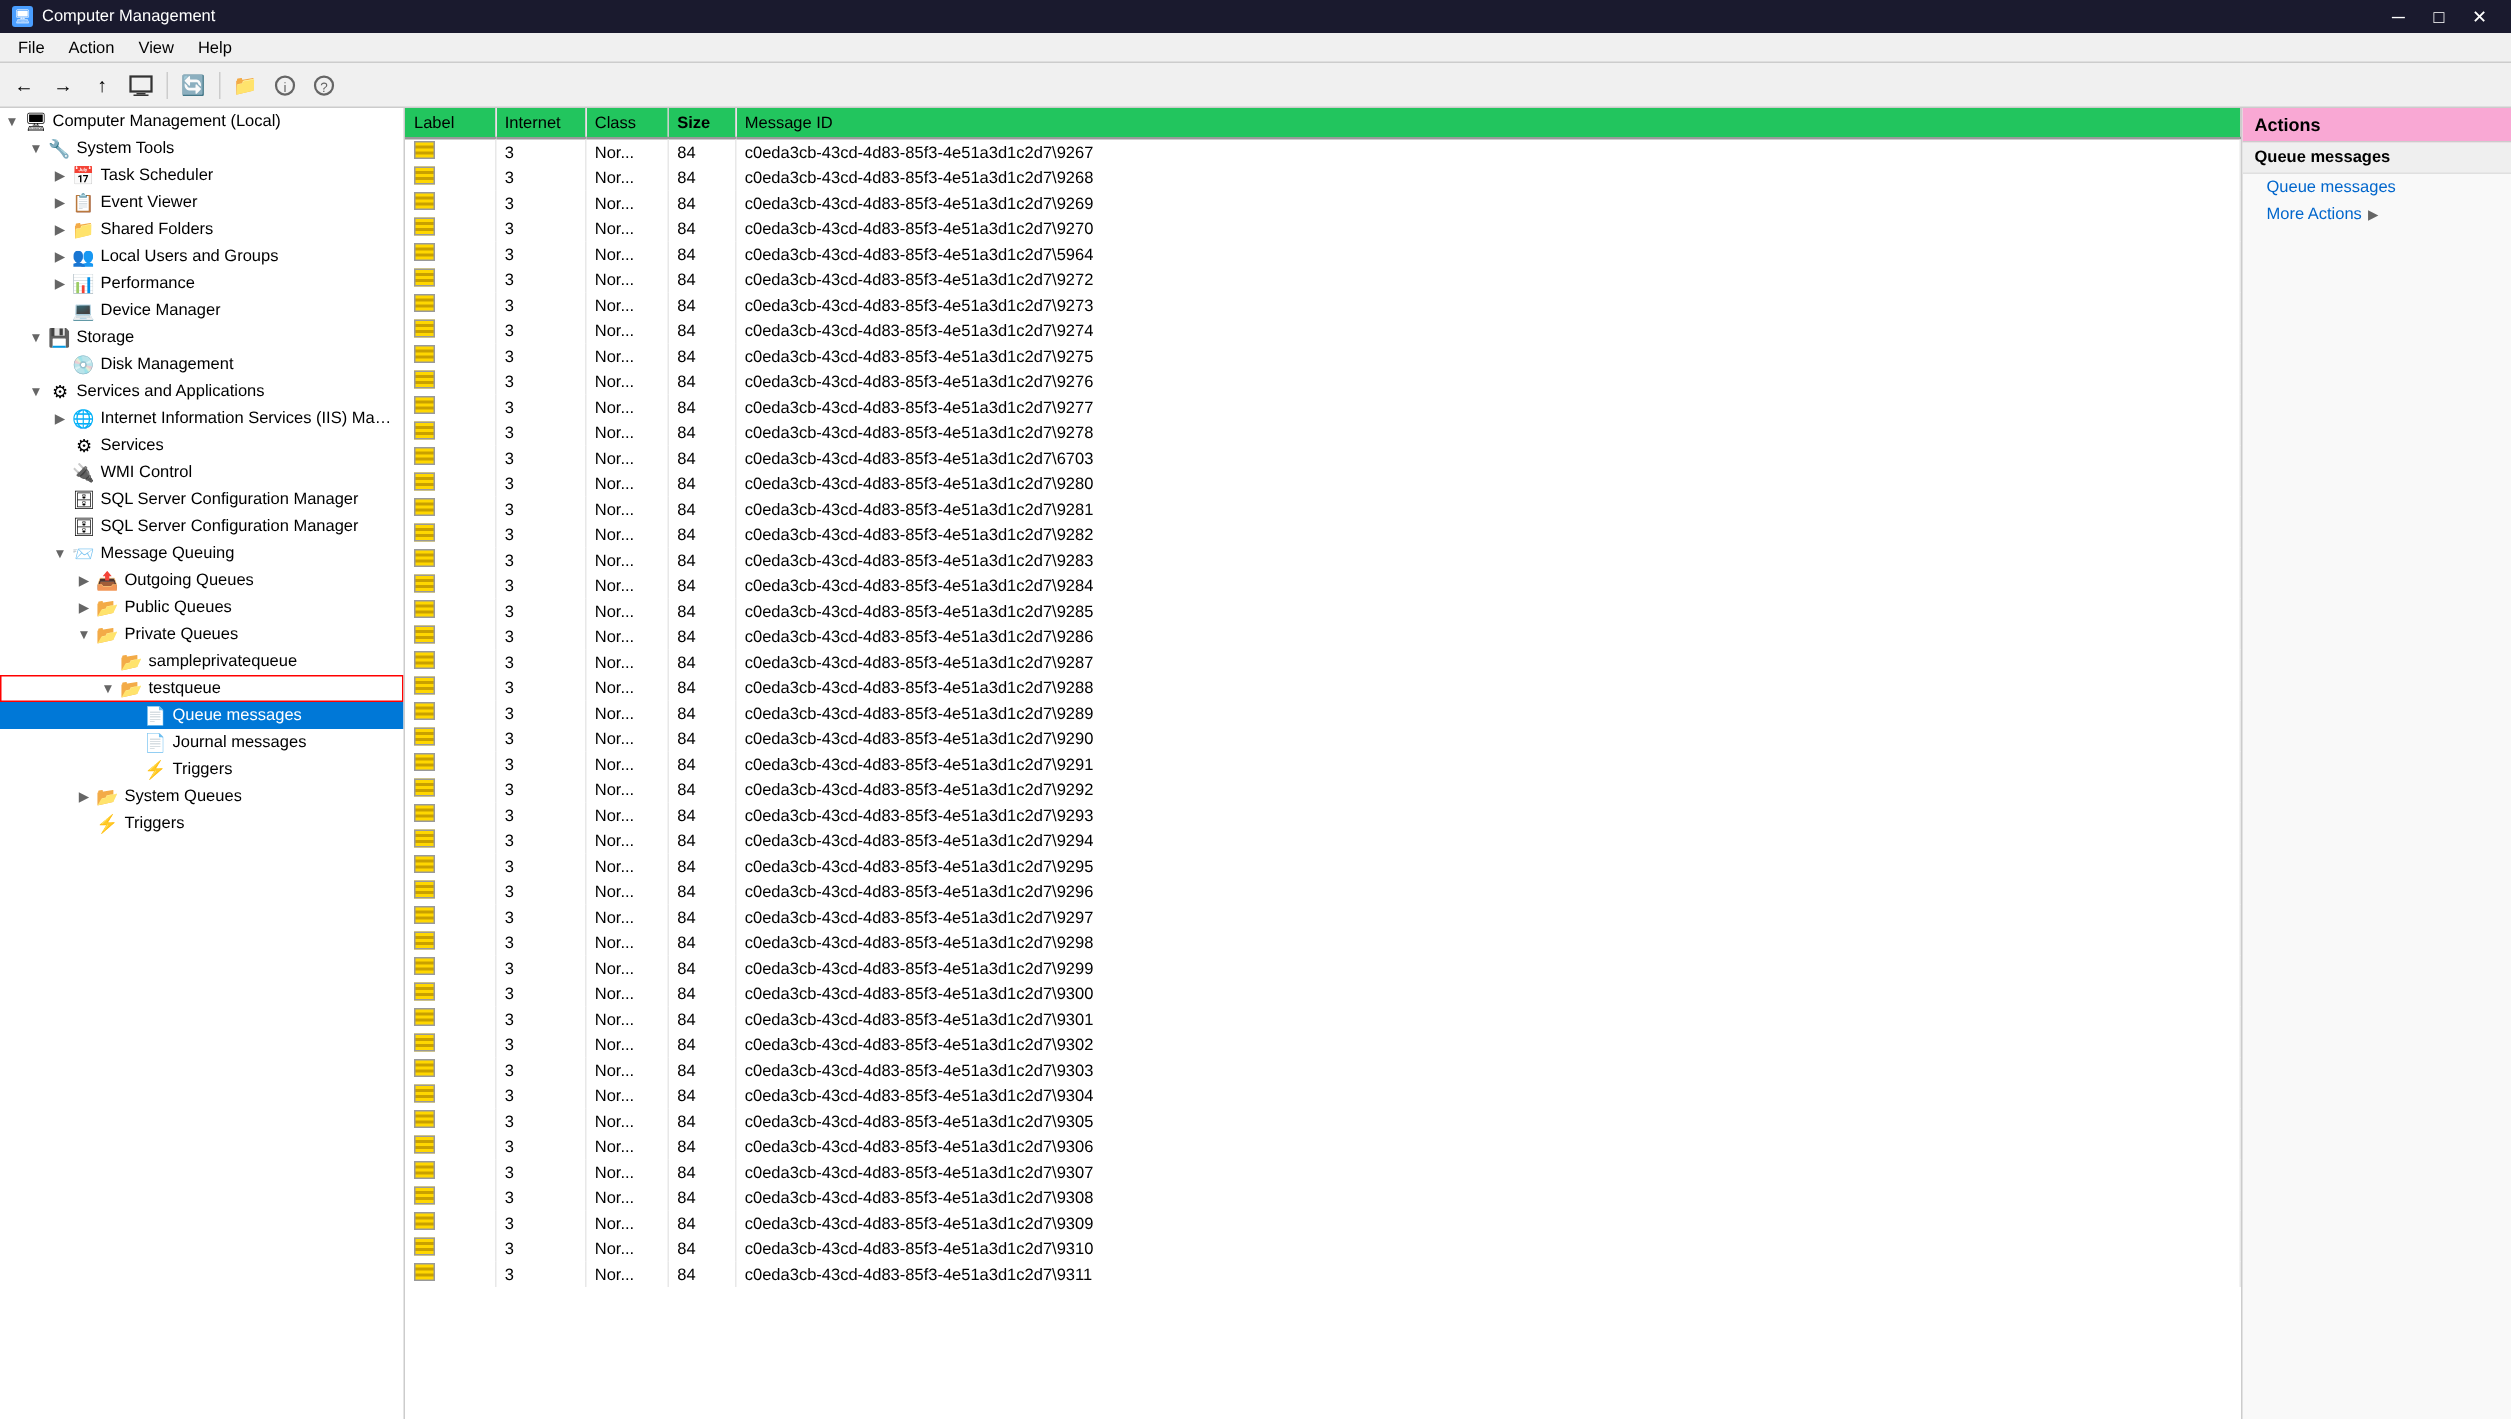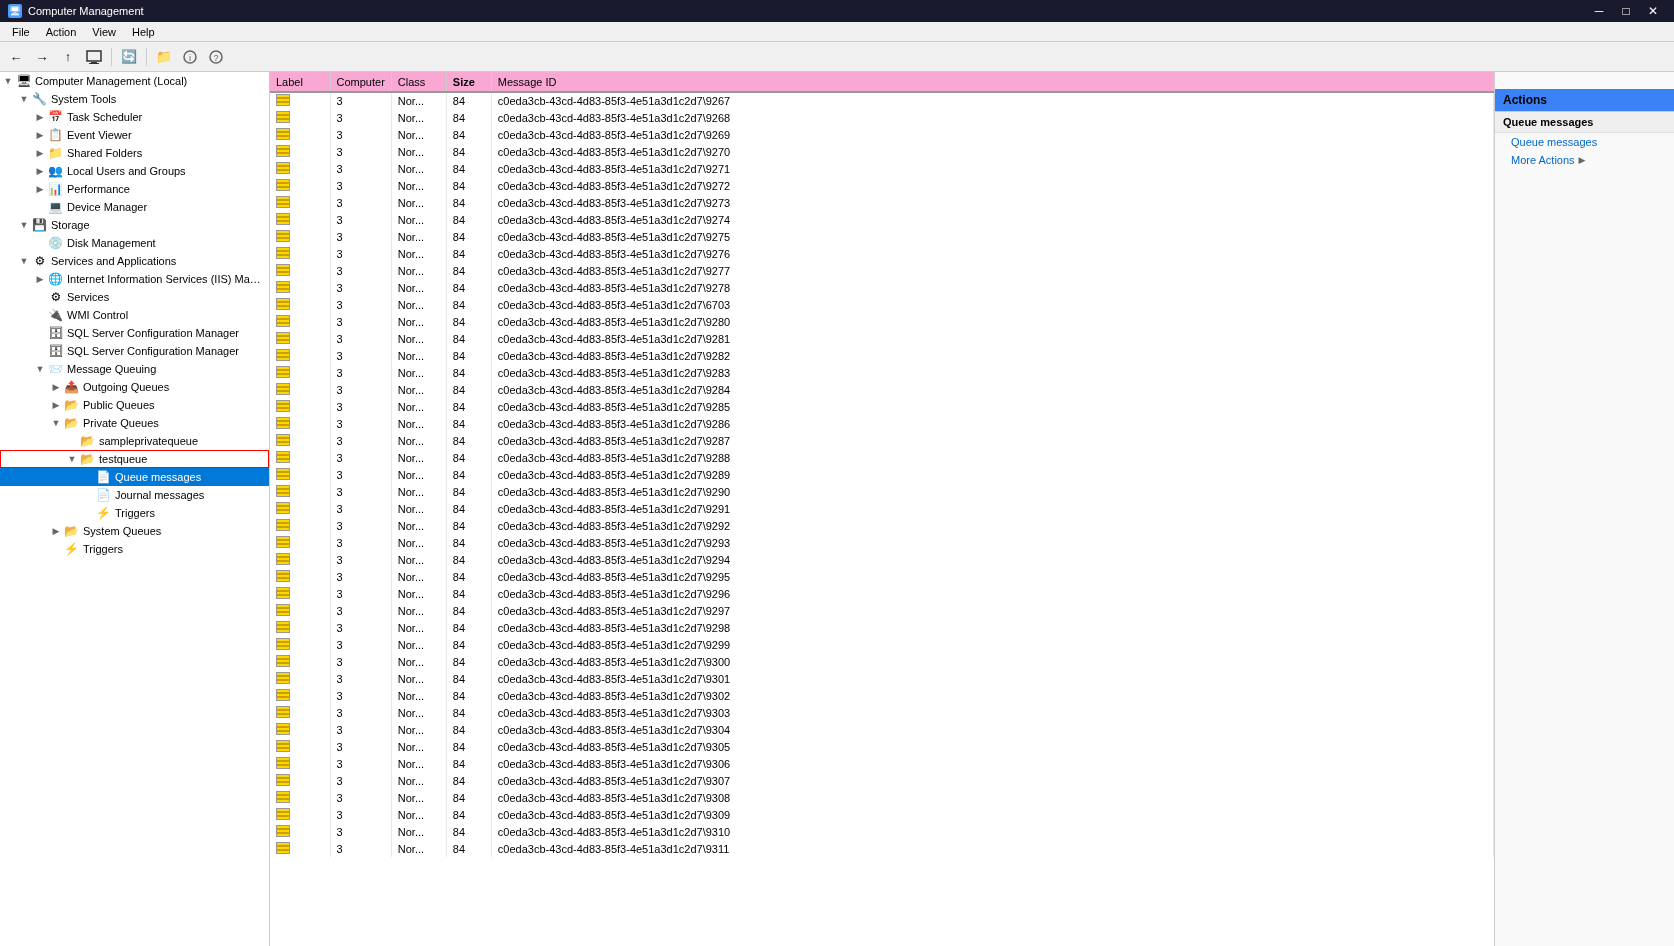--- a/index.html
+++ b/index.html
@@ -173,21 +173,21 @@
       background: white;
     }
 
     table {
       width: 100%;
       border-collapse: collapse;
       font-size: 11px;
     }
 
     thead tr {
-      background: #f9a8d4;
+      background: #22c55e;
       position: sticky;
       top: 0;
       z-index: 10;
     }
     thead th {
       text-align: left;
       padding: 2px 6px;
       border-right: 1px solid #ccc;
       border-bottom: 2px solid #999;
       font-weight: normal;
@@ -224,26 +224,25 @@
 
     
     .actions-panel {
       width: 180px;
       background: #f9f9f9;
       border-left: 1px solid #ccc;
       flex-shrink: 0;
       overflow-y: auto;
     }
     .actions-header {
-      background: #3b82f6;
+      background: #f9a8d4;
       padding: 4px 8px;
       font-weight: bold;
       font-size: 12px;
       border-bottom: 1px solid #ccc;
-      margin-top: 17px;
     }
     .actions-section-header {
       padding: 4px 8px;
       font-weight: bold;
       font-size: 11px;
       background: #efefef;
       border-bottom: 1px solid #e0e0e0;
     }
     .action-item {
       padding: 3px 16px;
@@ -512,21 +511,21 @@
     </div>
 
   </div>
 
   <div class="content-panel">
     <div class="table-container">
       <table>
         <thead>
           <tr>
             <th style="width:60px;">Label</th>
-            <th style="width:60px;">Computer</th>
+            <th style="width:60px;">Internet</th>
             <th style="width:55px;margin-top:35px;">Class</th>
             <th style="width:45px;font-weight:bold;">Size</th>
             <th>Message ID</th>
           </tr>
         </thead>
         <tbody id="table-body">
         <tr>
               <td><span class="msg-icon"></span></td>
               <td>3</td>
               <td>Nor...</td>
@@ -552,21 +551,21 @@
               <td>3</td>
               <td>Nor...</td>
               <td>84</td>
               <td>c0eda3cb-43cd-4d83-85f3-4e51a3d1c2d7\9270</td>
             </tr>
             <tr>
               <td><span class="msg-icon"></span></td>
               <td>3</td>
               <td>Nor...</td>
               <td>84</td>
-              <td>c0eda3cb-43cd-4d83-85f3-4e51a3d1c2d7\9271</td>
+              <td>c0eda3cb-43cd-4d83-85f3-4e51a3d1c2d7\5964</td>
             </tr>
             <tr>
               <td><span class="msg-icon"></span></td>
               <td>3</td>
               <td>Nor...</td>
               <td>84</td>
               <td>c0eda3cb-43cd-4d83-85f3-4e51a3d1c2d7\9272</td>
             </tr>
             <tr>
               <td><span class="msg-icon"></span></td>

